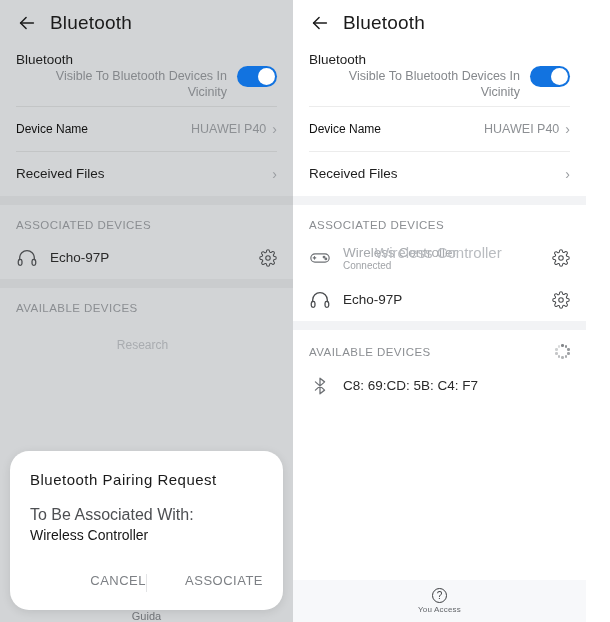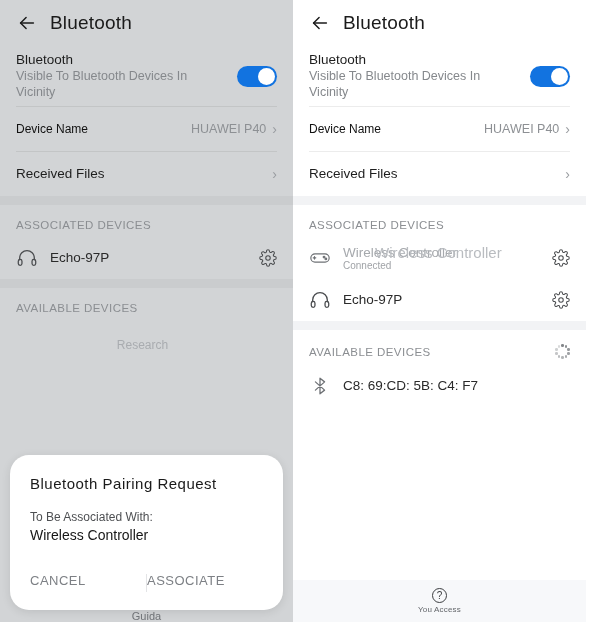--- a/index.html
+++ b/index.html
@@ -75,20 +75,21 @@
     white-space: nowrap;
   }
   .row-title.big {
     font-size: 12px;
     color: #111;
   }
   .row-sub {
     font-size: 12.5px;
     color: #85888c;
     line-height: 16px;
+    text-align: right;
   }
   .row-value {
     font-size: 12.5px;
     color: #8d9094;
     white-space: nowrap;
     margin-left: 8px;
   }
   .chev {
     font-size: 14px;
     color: #9a9da1;
@@ -226,21 +227,21 @@
     box-shadow: 0 2px 10px rgba(0,0,0,.10);
   }
   .dlg-title {
     font-size: 15px;
     color: #1a1a1a;
     letter-spacing: .5px;
     margin-bottom: 18px;
     white-space: nowrap;
   }
   .dlg-label {
-    font-size: 12px;
+    font-size: 16px;
     color: #4d4f52;
     margin-bottom: 3px;
   }
   .dlg-device {
     font-size: 14px;
     color: #161616;
     margin-bottom: 16px;
   }
   .dlg-check {
     display: flex;
@@ -263,21 +264,21 @@
     line-height: 15px;
   }
   .dlg-check-text .second { color: #6e7175; margin-left: 10px; }
   .dlg-actions {
     display: flex;
     align-items: center;
     padding-top: 4px;
   }
   .dlg-btn {
     flex: 1 1 0;
-    text-align: left;
+    text-align: right;
     font-size: 13px;
     letter-spacing: .5px;
     color: #7d8085;
     padding: 10px 0 14px 0;
   }
   .dlg-sep {
     width: 1px;
     height: 18px;
     background: #e3e4e6;
     flex: 0 0 auto;

